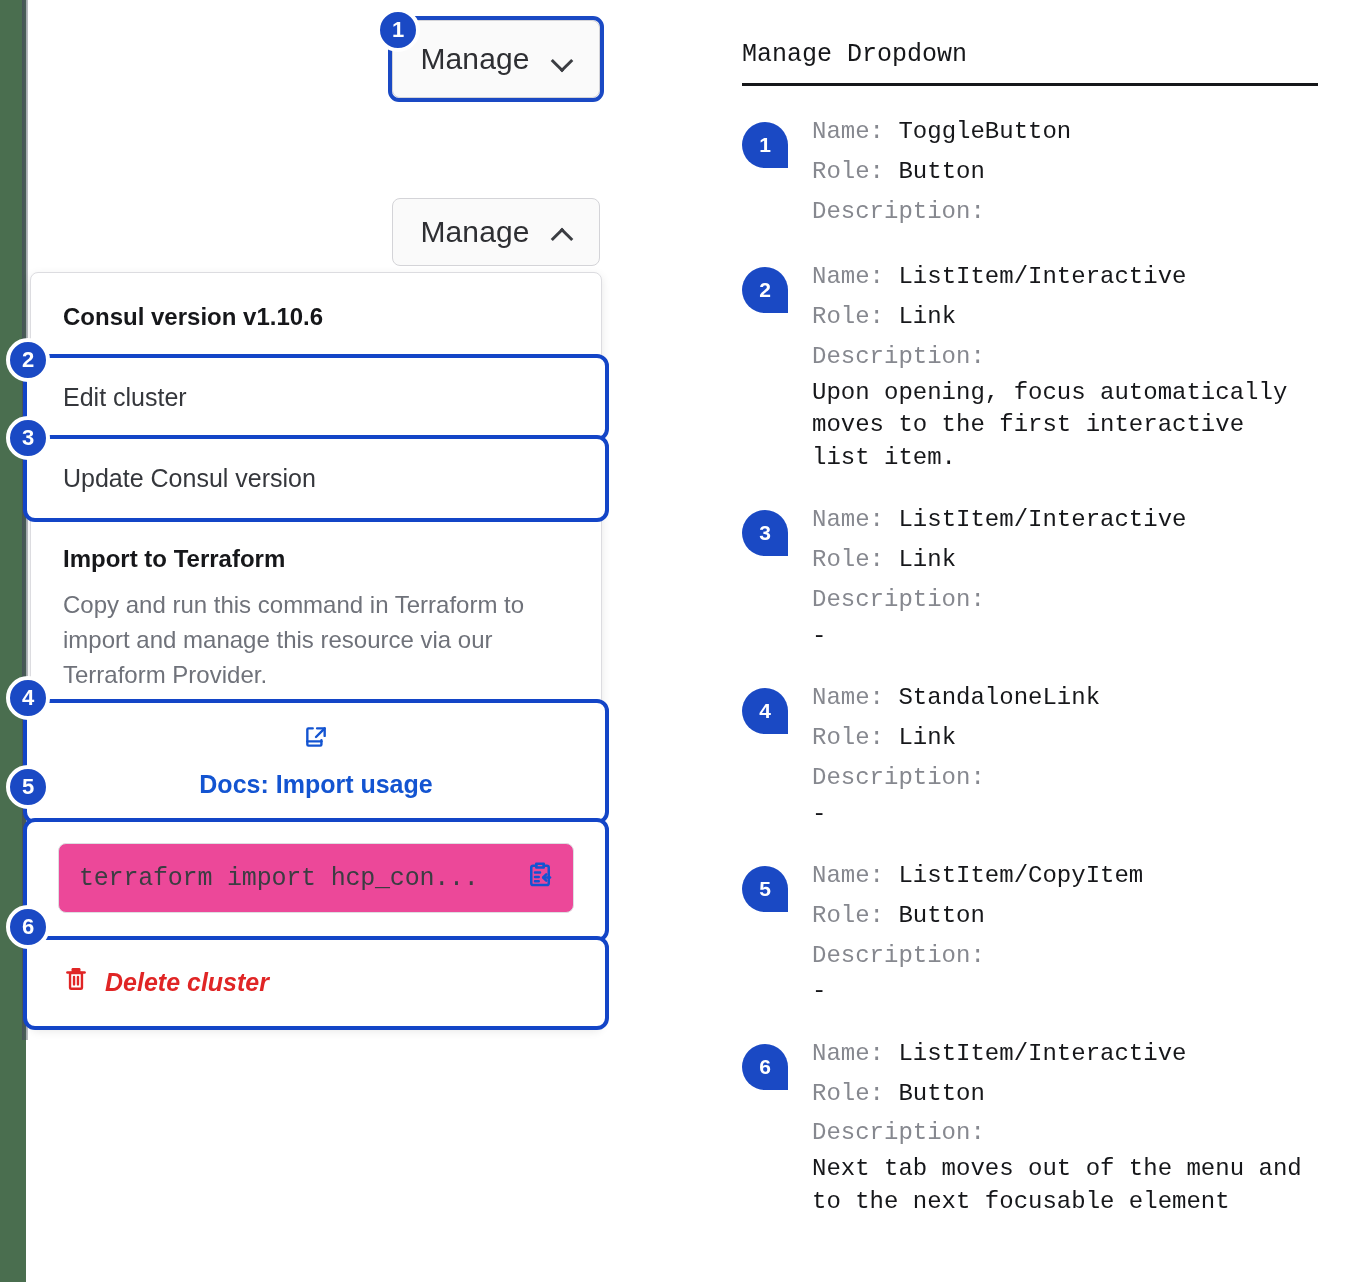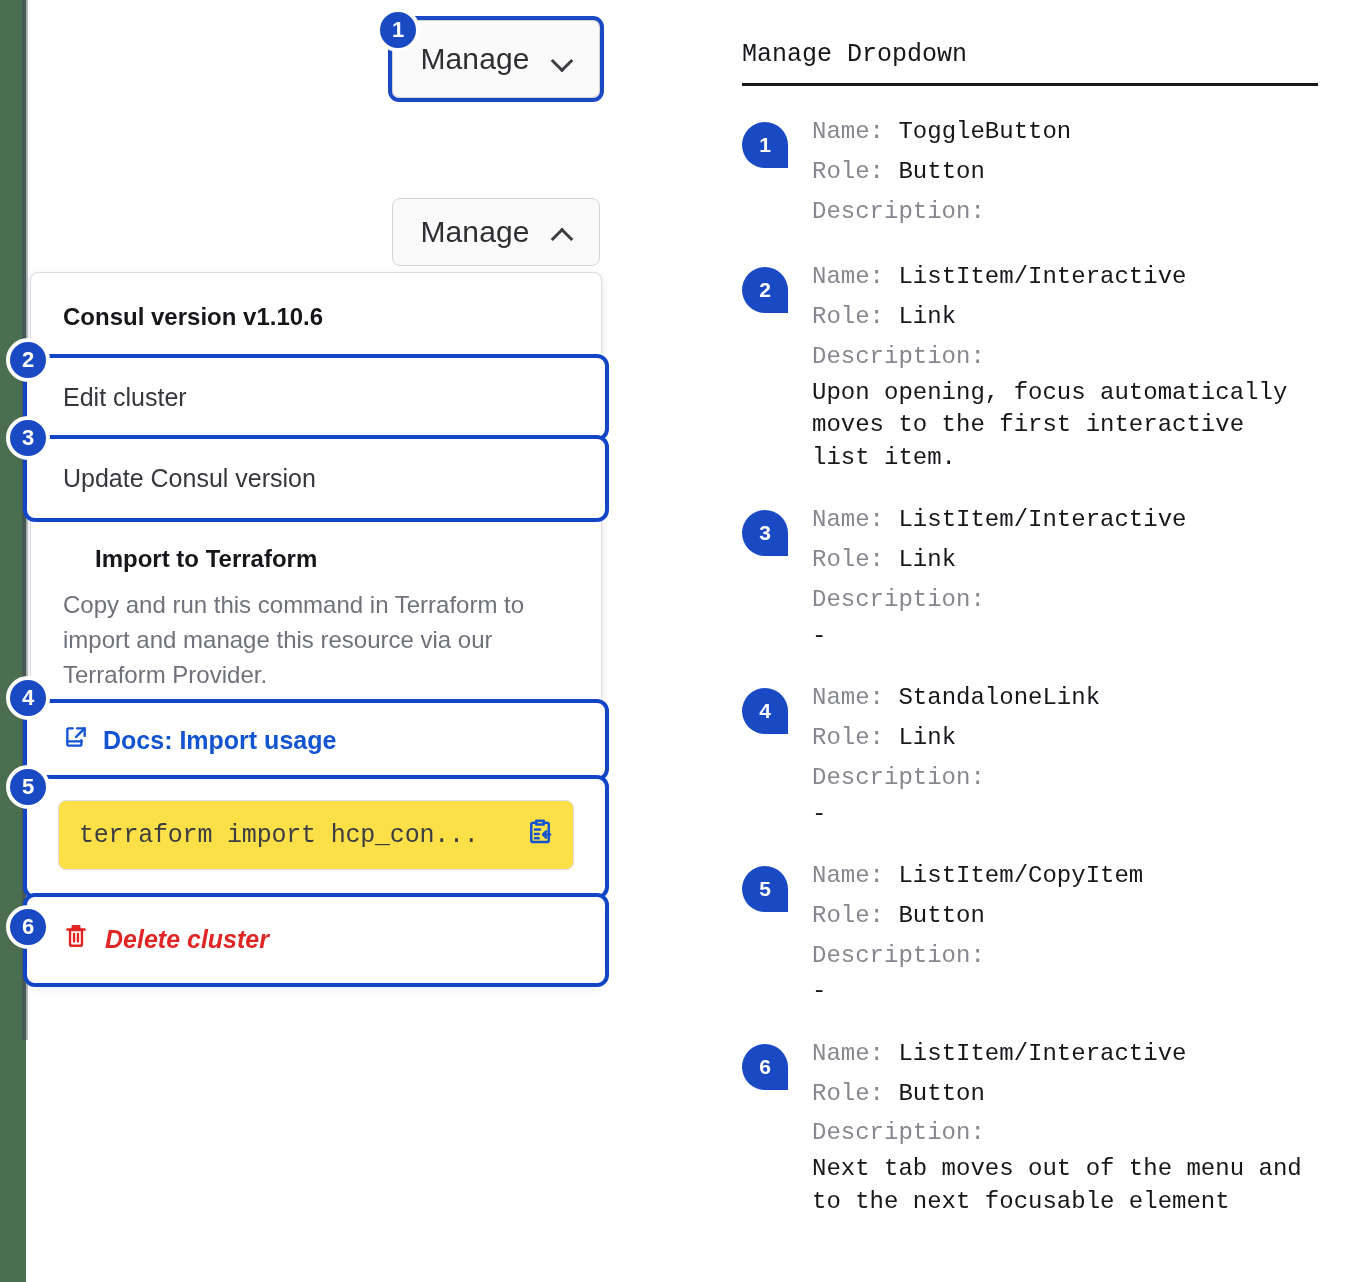--- a/index.html
+++ b/index.html
@@ -122,53 +122,53 @@
     padding-right: 37px;
   }
   .dd-section {
     padding: 26px 32px 10px 32px;
   }
   .dd-section-title {
     font-size: 24px;
     font-weight: bold;
     color: #16171a;
     margin-bottom: 14px;
-    margin-left: 32px;
   }
   .dd-section-desc {
     font-size: 24px;
     line-height: 1.46;
     color: #6f727a;
   }
   .dd-link {
     display: flex;
     align-items: center;
     gap: 14px;
     color: #1354d1;
     font-size: 25px;
     font-weight: bold;
+    flex-direction: column;
   }
   .dd-delete {
     display: flex;
     align-items: center;
     gap: 16px;
     color: #e02525;
     font-size: 25px;
     font-weight: bold;
   }
   .code-wrap {
     padding: 22px 32px 26px 32px;
   }
   .code-field {
     display: flex;
     align-items: center;
     justify-content: space-between;
     border: 1px solid #dedee2;
     border-radius: 8px;
-    background: #fde047;
+    background: #ec4899;
     padding: 16px 18px 16px 20px;
   }
   .code-text {
     font-family: "Liberation Mono", monospace;
     font-size: 25px;
     color: #3b3d42;
     letter-spacing: -.2px;
   }
 
   

